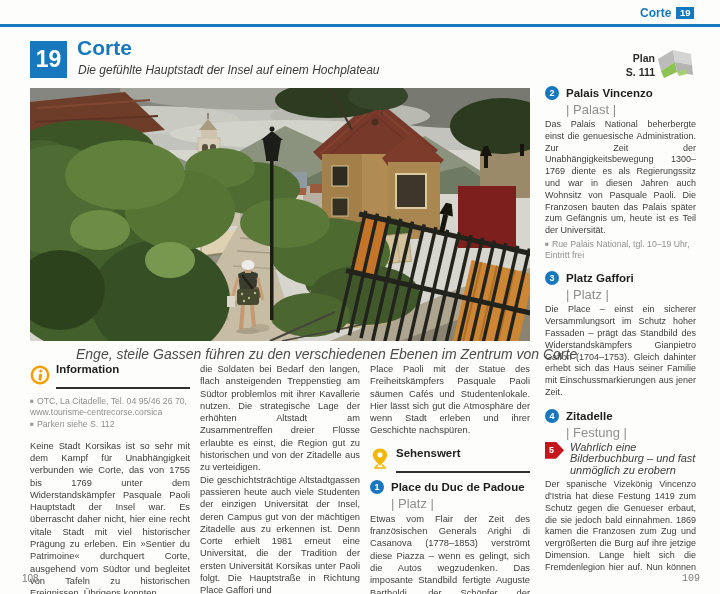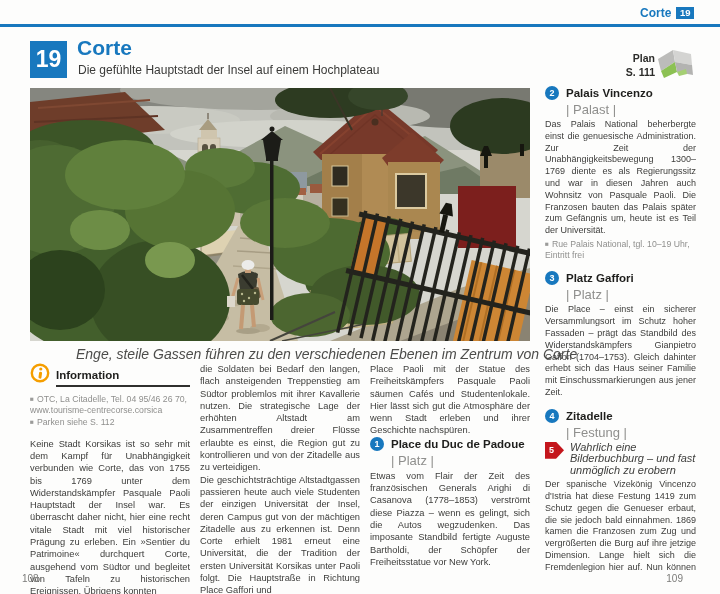--- a/index.html
+++ b/index.html
@@ -11,35 +11,35 @@
   body{font-family:"Liberation Sans",sans-serif;background:#fdfdfc;position:relative;overflow:hidden;}
 
   .running-header{position:absolute;top:6px;right:26px;display:flex;align-items:center;gap:5px;}
   .rh-title{color:var(--blue);font-weight:bold;font-size:12px;}
   .rh-badge{background:var(--blue);color:#fff;font-weight:bold;font-size:9.5px;padding:1.5px 3.5px;line-height:1;}
   .top-rule{position:absolute;top:24px;left:0;width:720px;height:3px;background:var(--blue);}
 
   .ch-num{position:absolute;left:30px;top:41px;width:37px;height:37px;background:var(--blue);color:#fff;
     font-size:23px;font-weight:bold;display:flex;align-items:center;justify-content:center;}
   .ch-title{position:absolute;left:77px;top:36px;font-size:21px;font-weight:bold;color:var(--blue);}
-  .ch-sub{position:absolute;left:78px;top:63px;font-size:12px;color:#3a3a38;}
+  .ch-sub{position:absolute;left:78px;top:63px;font-size:12px;font-style:italic;color:#3a3a38;}
 
   .plan-ref{position:absolute;top:48px;right:24px;display:flex;align-items:center;gap:1px;}
   .plan-text{text-align:right;font-size:10.5px;font-weight:bold;color:#2c2c2a;line-height:13.5px;}
 
   .photo{position:absolute;left:30px;top:88px;width:500px;height:253px;overflow:hidden;background:#cfcfc8;}
   .photo svg{display:block;width:100%;height:100%;}
   .caption{position:absolute;left:30px;top:346px;font-size:14px;font-style:italic;color:#4c4c4a;margin-left:46px;}
 
   .cols{position:absolute;left:30px;top:363px;width:500px;display:flex;gap:10px;}
   .col{width:160px;}
   .body-p{font-size:9.3px;line-height:12.3px;color:var(--body);text-align:justify;hyphens:auto;-webkit-hyphens:auto;}
 
   .box-header{display:flex;align-items:flex-end;gap:6px;margin-bottom:7px;}
-  .box-title-line{flex:1;border-bottom:2px solid #2f2f2d;padding-bottom:4px;font-weight:bold;font-size:11.5px;color:var(--ink);}
+  .box-title-line{flex:1;border-bottom:2px solid #2f2f2d;padding-bottom:12px;font-weight:bold;font-size:11.5px;color:var(--ink);}
   .meta-line{font-size:8.7px;color:var(--meta);line-height:11.2px;margin-bottom:1px;}
   .bullet{font-size:6.5px;margin-right:3px;position:relative;top:-1px;color:#9b9b99;}
   .info-gap{height:8px;}
 
   .sight{margin-bottom:11px;}
   .sight-head{display:flex;align-items:center;gap:7px;margin-bottom:2px;}
   .numcircle{width:14px;height:14px;border-radius:50%;background:var(--blue);color:#fff;font-size:9px;font-weight:bold;
     display:flex;align-items:center;justify-content:center;flex:0 0 auto;}
   .sight-title{font-size:11.5px;font-weight:bold;color:var(--ink);}
   .sight-type{margin-left:21px;font-size:13px;color:var(--meta);margin-bottom:2px;}
@@ -50,21 +50,21 @@
   .sidebar .sight{margin-bottom:10px;}
 
   .hl{display:flex;gap:6px;align-items:flex-start;margin:2px 0 3px;}
   .hl-arrow{width:19px;height:17px;background:var(--red);clip-path:polygon(0 0,58% 0,100% 50%,58% 100%,0 100%);
     color:#fff;font-size:9px;font-weight:bold;display:flex;align-items:center;padding-left:4px;flex:0 0 auto;}
   .hl-text{font-size:11px;font-style:italic;color:var(--body);line-height:11.5px;}
 
   .sehens-header{margin-top:10px;}
   .pagenum{position:absolute;bottom:10px;font-size:10px;color:#7b7b79;}
   .pagenum.left{left:22px;}
-  .pagenum.right{right:37px;}
+  .pagenum.right{right:20px;font-family:Liberation Mono, monospace;}
 </style>
 </head>
 <body>
 
 <div class="running-header">
   <span class="rh-title">Corte</span>
   <span class="rh-badge">19</span>
 </div>
 <div class="top-rule"></div>
 
@@ -285,26 +285,36 @@
       </span>
       <span class="box-title-line">Information</span>
     </div>
     <div class="meta-line"><span class="bullet">■</span><span>OTC, La Citadelle, Tel. 04 95/46 26 70, www.tourisme-centrecorse.corsica</span></div>
     <div class="meta-line"><span class="bullet">■</span><span>Parken siehe S. 112</span></div>
     <div class="info-gap"></div>
     <p class="body-p">Keine Stadt Korsikas ist so sehr mit dem Kampf für Unabhängigkeit verbunden wie Corte, das von 1755 bis 1769 unter dem Widerstandskämpfer Pasquale Paoli Hauptstadt der Insel war. Es überrascht daher nicht, hier eine recht vitale Stadt mit viel historischer Prägung zu erleben. Ein »Sentier du Patrimoine« durchquert Corte, ausgehend vom Südtor und begleitet von Tafeln zu historischen Ereignissen. Übrigens konnten</p>
   </div>
 
   <div class="col">
-    <p class="body-p">die Soldaten bei Bedarf den langen, flach ansteigenden Treppenstieg am Südtor problemlos mit ihrer Kavallerie nutzen. Die strategische Lage der erhöhten Altstadt am Zusammentreffen dreier Flüsse erlaubte es einst, die Region gut zu kontrollieren und von der Zitadelle aus zu verteidigen.</p>
+    <p class="body-p">die Soldaten bei Bedarf den langen, flach ansteigenden Treppenstieg am Südtor problemlos mit ihrer Kavallerie nutzen. Die strategische Lage der erhöhten Altstadt am Zusammentreffen dreier Flüsse erlaubte es einst, die Region gut zu historischen und von der Zitadelle aus zu verteidigen.</p>
     <p class="body-p">Die geschichtsträchtige Altstadtgassen passieren heute auch viele Studenten der einzigen Universität der Insel, deren Campus gut von der mächtigen Zitadelle aus zu erkennen ist. Denn Corte erhielt 1981 erneut eine Universität, die der Tradition der ersten Universität Korsikas unter Paoli folgt. Die Hauptstraße in Richtung Place Gaffori und</p>
   </div>
 
   <div class="col">
     <p class="body-p">Place Paoli mit der Statue des Freiheitskämpfers Pasquale Paoli säumen Cafés und Studentenlokale. Hier lässt sich gut die Atmosphäre der wenn Stadt erleben und ihrer Geschichte nachspüren.</p>
+    <div class="box-header sehens-header">
+      <span>
+        <svg width="20" height="22" viewBox="0 0 20 22">
+          <path d="M10,1.5 C5.6,1.5 2.8,4.6 2.8,8.2 C2.8,12.2 10,18.5 10,18.5 C10,18.5 17.2,12.2 17.2,8.2 C17.2,4.6 14.4,1.5 10,1.5 Z" fill="#f2b705"></path>
+          <circle cx="10" cy="7.8" r="2.6" fill="#fff"></circle>
+          <path d="M5,21 L8,17.5 M15,21 L12,17.5 M4,21 L16,21" stroke="#f2b705" stroke-width="1.6" fill="none"></path>
+        </svg>
+      </span>
+      <span class="box-title-line">Sehenswert</span>
+    </div>
     <div class="sight">
       <div class="sight-head">
         <span class="numcircle">1</span>
         <span class="sight-title">Place du Duc de Padoue</span>
       </div>
       <div class="sight-type">| Platz |</div>
       <p class="body-p">Etwas vom Flair der Zeit des französischen Generals Arighi di Casanova (1778–1853) verströmt diese Piazza – wenn es gelingt, sich die Autos wegzudenken. Das imposante Standbild fertigte Auguste Bartholdi, der Schöpfer der Freiheitsstatue vor New York.</p>
     </div>
   </div>
 </div>

